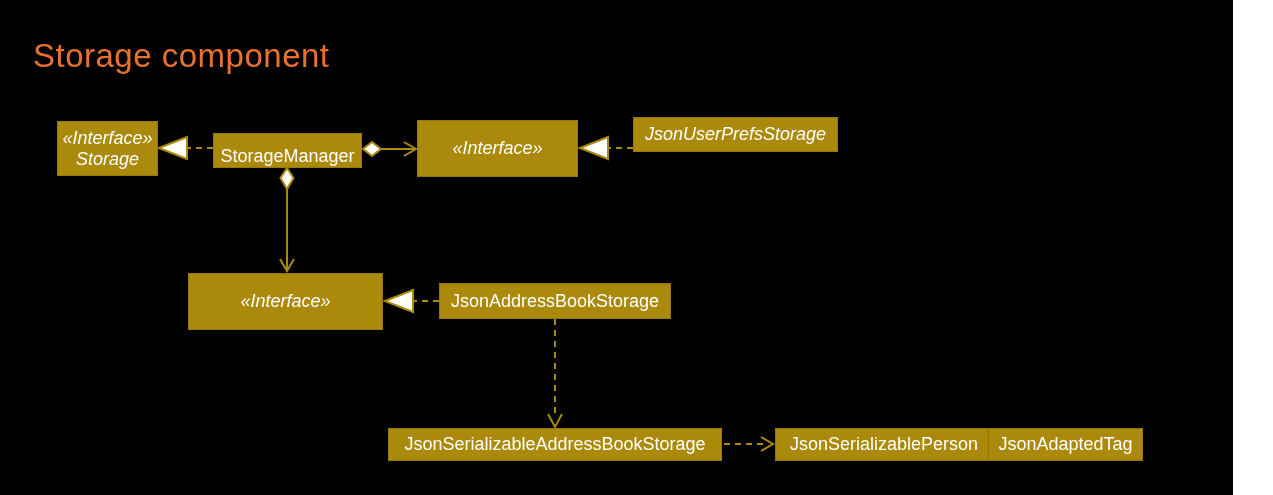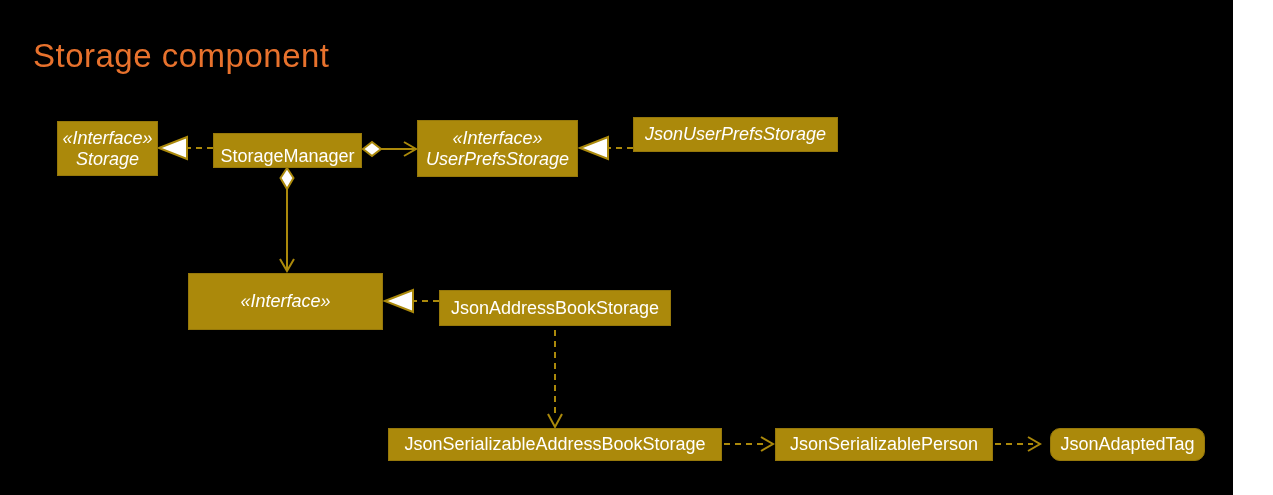--- a/index.html
+++ b/index.html
@@ -104,40 +104,39 @@
     <span class="stereo">«Interface»</span>
     <span class="iname">Storage</span>
   </div>
 
   <div class="uml-box" style="left:213px; top:133px; width:149px; height:35px;justify-content:flex-end;">
     <span>StorageManager</span>
   </div>
 
   <div class="uml-box" style="left:417px; top:120px; width:161px; height:57px;">
     <span class="stereo">«Interface»</span>
-    <span class="iname">UserPrefsStorage</span>
   </div>
 
   <div class="uml-box" style="left:633px; top:117px; width:205px; height:35px;font-style:italic;">
     <span>JsonUserPrefsStorage</span>
   </div>
 
   <div class="uml-box" style="left:188px; top:273px; width:195px; height:57px;">
     <span class="stereo">«Interface»</span>
   </div>
 
-  <div class="uml-box" style="left:439px; top:290px; width:232px; height:36px;">
+  <div class="uml-box" style="left:439px; top:283px; width:232px; height:36px;">
     <span>JsonAddressBookStorage</span>
   </div>
 
   <div class="uml-box" style="left:388px; top:428px; width:334px; height:33px;">
     <span>JsonSerializableAddressBookStorage</span>
   </div>
 
   <div class="uml-box" style="left:775px; top:428px; width:218px; height:33px;">
     <span>JsonSerializablePerson</span>
   </div>
 
-  <div class="uml-box" style="left:1050px; top:428px; width:155px; height:33px;border-radius:10px;">
+  <div class="uml-box" style="left:988px; top:428px; width:155px; height:33px;">
     <span>JsonAdaptedTag</span>
   </div>
 
 </div>
 
 </body></html>

